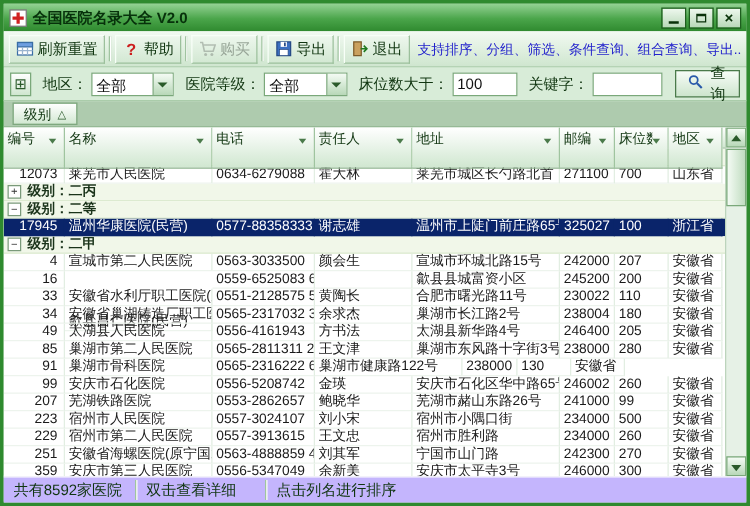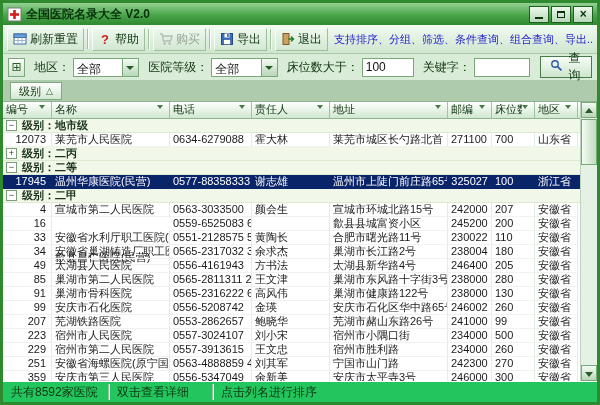--- a/index.html
+++ b/index.html
@@ -60,21 +60,21 @@
              background:linear-gradient(#ffffff,#d2e8d2);border:1px solid #7f a87f;
              border:1px solid #7fa87f;font-size:11px;color:#103510;}
   .sortind{font-size:9px;color:#2a5a2a;}
 
   
   .grid{flex:1;display:flex;background:#fff;position:relative;overflow:hidden;}
   .gridmain{width:577px;display:flex;flex-direction:column;}
   .thead{height:17px;flex:none;display:flex;}
   .hcell{position:relative;height:17px;background:linear-gradient(#ffffff,#d0e7d0);
          border-right:1px solid #9fc49f;border-bottom:1px solid #8fb48f;
-         font-size:11px;color:#103510;display:flex;align-items:flex-start;padding:0 3px;
+         font-size:11px;color:#103510;display:flex;align-items:flex-end;padding:16px 3px;
          white-space:nowrap;overflow:hidden;box-sizing:border-box;}
   .hlabel{flex:1;overflow:hidden;}
   .farrow{width:9px;height:10px;position:relative;flex:none;}
   .farrow::after{content:"";position:absolute;left:0;top:3px;border:3.5px solid transparent;border-top:4px solid #4a7a4a;}
   .hfill{flex:1;background:linear-gradient(#ffffff,#d0e7d0);border-bottom:1px solid #8fb48f;}
   .tbody{flex:1;overflow:hidden;background:#fff;}
   .row{display:flex;height:14px;line-height:13px;font-size:11px;box-sizing:border-box;}
   .grouprow{align-items:center;background:#f1f7e9;border-bottom:1px solid #dcead0;
             color:#1a331a;font-weight:bold;padding-left:3px;gap:5px;}
   .collapse{width:11px;height:11px;border:1px solid #7a9a7a;background:#fff;font-size:9px;
@@ -90,21 +90,21 @@
            border-left:1px solid #bcd4bc;display:flex;flex-direction:column;box-sizing:border-box;}
   .sarrow{height:16px;flex:none;background:linear-gradient(#f4fbf4,#b8d8b8);border:1px solid #7aa87a;
           position:relative;box-sizing:border-box;}
   .sarrow.up::after{content:"";position:absolute;left:3px;top:5px;border:4px solid transparent;border-bottom:5px solid #2a5a2a;border-top:none;}
   .sarrow.down{margin-top:auto;}
   .sarrow.down::after{content:"";position:absolute;left:3px;top:6px;border:4px solid transparent;border-top:5px solid #2a5a2a;}
   .sthumb{height:46px;margin-top:1px;background:linear-gradient(90deg,#f4fbf4,#c0dcc0);
           border:1px solid #7aa87a;box-sizing:border-box;}
 
   
-  .statusbar{height:20px;flex:none;background:#22c55e;border-top:1px solid #ffffff;
+  .statusbar{height:20px;flex:none;background:#c4b5fd;border-top:1px solid #ffffff;
              box-shadow:0 -1px 0 #9bbf9b;display:flex;align-items:center;font-size:12px;color:#103510;}
   .sbseg{padding:0 8px;height:16px;line-height:16px;border-right:1px solid #a0c4a0;
          box-shadow:1px 0 0 #ffffff;white-space:nowrap;overflow:hidden;box-sizing:border-box;}
   .sbseg.s1{width:106px;}
   .sbseg.s2{width:104px;}
   .sbseg.s3{flex:1;border-right:none;box-shadow:none;}
 </style>
 </head>
 <body>
 
@@ -355,21 +355,20 @@
             <div class="cell" style="width: 78px;">王文津</div>
             <div class="cell" style="width: 118px;">巢湖市东风路十字街3号</div>
             <div class="cell" style="width: 44px;">238000</div>
             <div class="cell" style="width: 43px;">280</div>
             <div class="cell" style="width: 43px;">安徽省</div>
           </div>
           <div class="row datarow">
             <div class="cell num" style="width: 49px;">91</div>
             <div class="cell" style="width: 118px;">巢湖市骨科医院</div>
             <div class="cell" style="width: 82px;">0565-2316222 60</div>
-            <div class="cell" style="width: 78px;">高风伟</div>
             <div class="cell" style="width: 118px;">巢湖市健康路122号</div>
             <div class="cell" style="width: 44px;">238000</div>
             <div class="cell" style="width: 43px;">130</div>
             <div class="cell" style="width: 43px;">安徽省</div>
           </div>
           <div class="row datarow">
             <div class="cell num" style="width: 49px;">99</div>
             <div class="cell" style="width: 118px;">安庆市石化医院</div>
             <div class="cell" style="width: 82px;">0556-5208742</div>
             <div class="cell" style="width: 78px;">金瑛</div>

